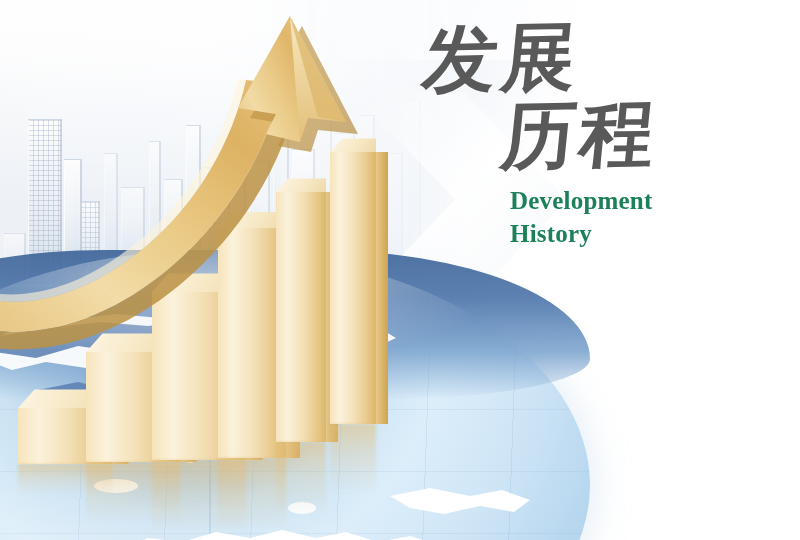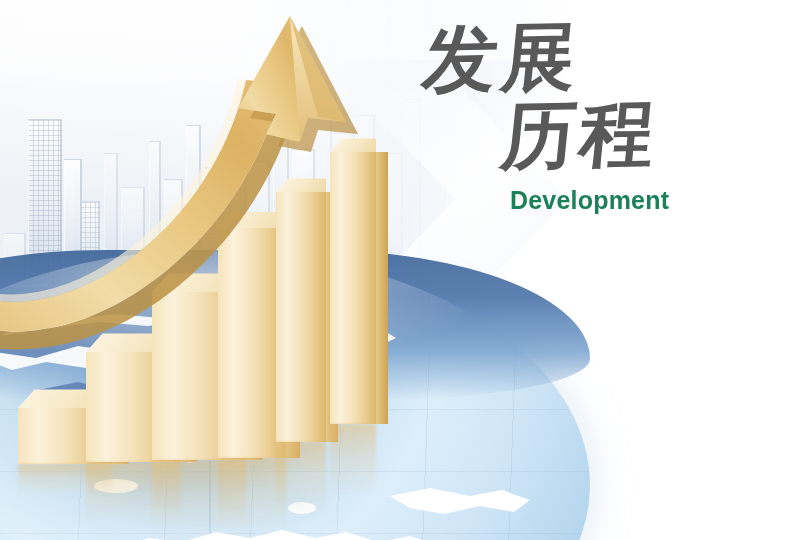--- a/index.html
+++ b/index.html
@@ -140,20 +140,21 @@
   }
   .cn-line.l1{margin-left:0px;}
   .cn-line.l2{margin-left:78px;margin-top:6px;}
   .en-line{
     color:#1c8059;
     font-size:25px;
     font-weight:700;
     line-height:1.32;
     letter-spacing:.2px;
     margin-left:86px;
+    font-family:Liberation Serif, serif;
   }
   .en-line.e1{margin-top:14px;}
 </style>
 </head>
 <body>
 
 <div id="banner">
 
   <div class="bg-wash"></div>
 
@@ -318,15 +319,16 @@
       <path d="M290 16 L346 122 L308 118 L300 142 L266 134 L276 114 L238 108 Z" fill="url(#goldTop)"></path>
       <path d="M290 16 L300 142 L266 134 L276 114 L238 108 Z" fill="url(#gold)" opacity=".9"></path>
       <path d="M290 16 L346 122 L318 117 Z" fill="#dcb76c" opacity=".75"></path>
     </svg>
   </div>
 
   <div class="title-block">
     <div class="cn-line l1">发展</div>
     <div class="cn-line l2">历程</div>
     <div class="en-line e1">Development</div>
+    <div class="en-line e2">History</div>
   </div>
 
 </div>
 
 </body></html>

